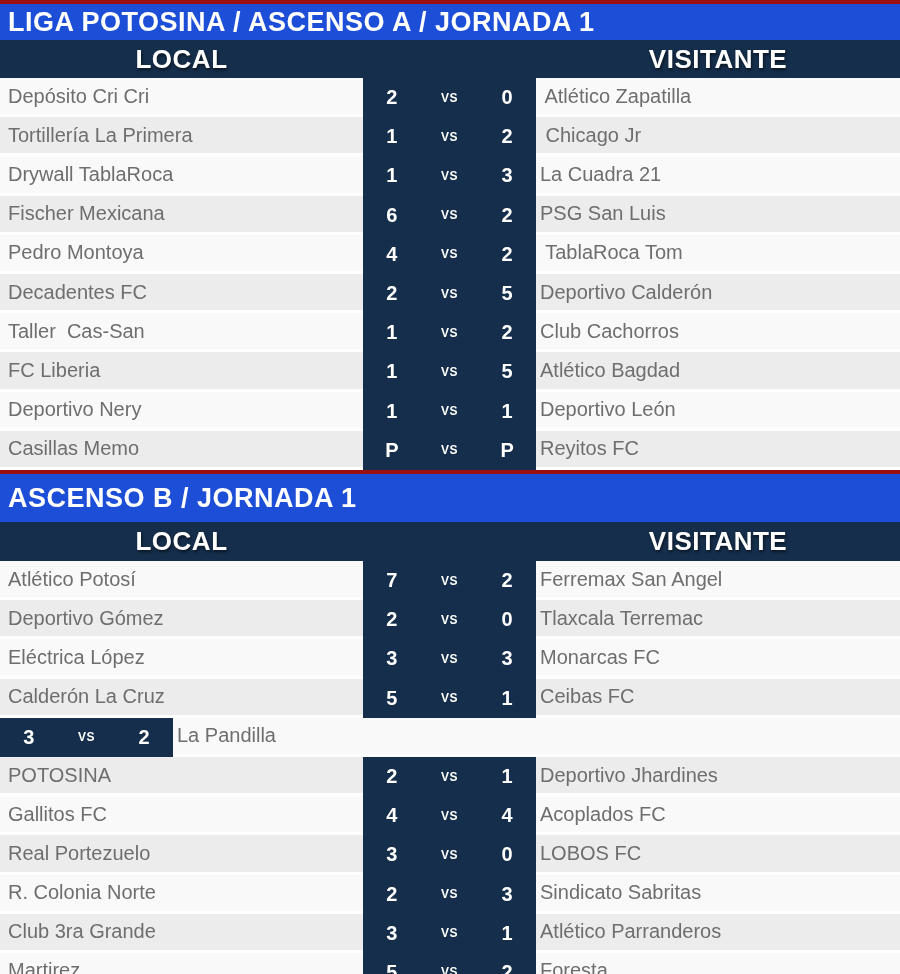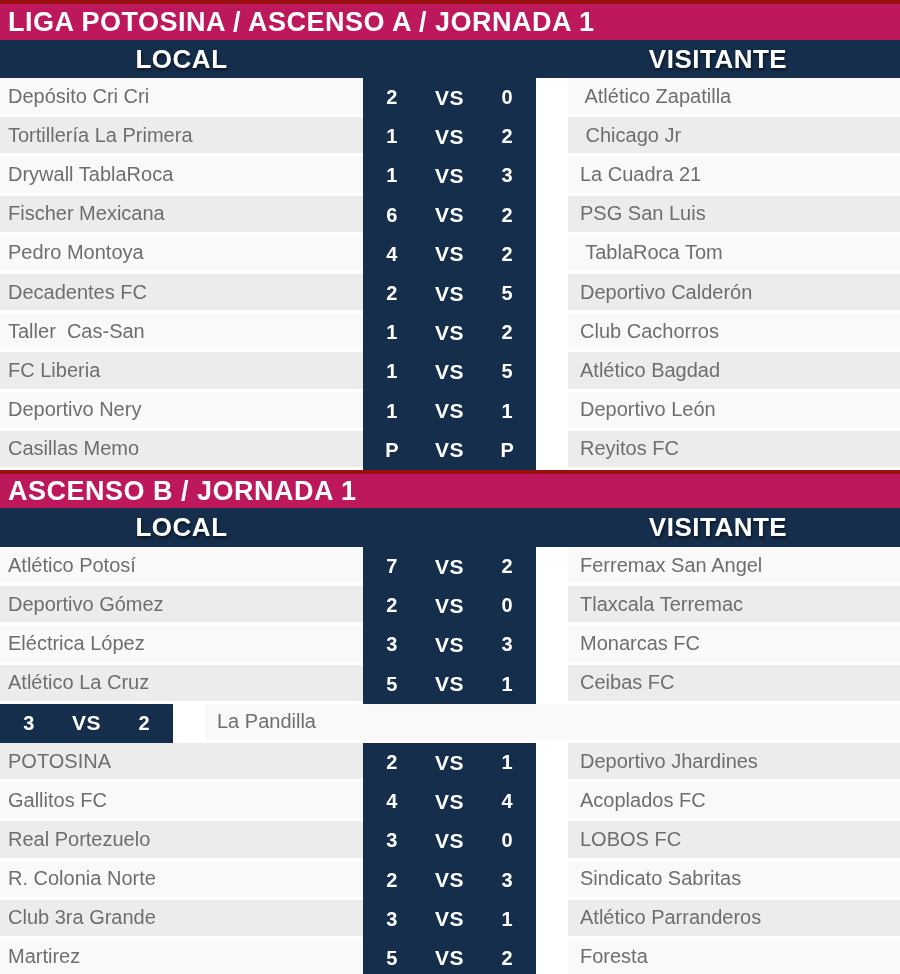--- a/index.html
+++ b/index.html
@@ -12,25 +12,25 @@
     background: #ffffff;
     font-family: "Liberation Sans", sans-serif;
   }
   .dark-strip {
     height: 4px;
     background: #9a0f10;
   }
   .title-bar {
     display: flex;
     align-items: center;
-    background: #be185d;
+    background: #1d4ed8;
     padding-left: 8px;
   }
   .title-bar.first { height: 36px; }
-  .title-bar.second { height: 34px; padding-left: 8px; }
+  .title-bar.second { height: 48px; padding-left: 8px; }
   .title-text {
     color: #ffffff;
     font-size: 27px;
     font-weight: bold;
     letter-spacing: 0.5px;
     white-space: pre;
   }
   .col-header {
     display: flex;
     background: #152e4b;
@@ -67,32 +67,32 @@
   .cell.name {
     display: flex;
     align-items: center;
     color: #6e6e6e;
     font-size: 20px;
     white-space: pre;
     border-bottom: 3px solid #ffffff;
     overflow: hidden;
   }
   .cell.local { width: 363px; padding-left: 8px; }
-  .cell.visitor { flex: 1; padding-left: 12px; margin-left: 32px; }
+  .cell.visitor { flex: 1; padding-left: 4px; }
   .row:nth-child(odd) .cell.name { background: #f9f9f9; }
   .row:nth-child(even) .cell.name { background: #ececec; }
   .cell.scorebox {
     width: 173px;
     background: #152e4b;
     display: flex;
     align-items: center;
   }
   .cell.scorebox span { flex: 1; text-align: center; color: #ffffff; font-weight: bold; }
   .cell.scorebox .score { font-size: 20px; }
-  .cell.scorebox .vs { font-size: 21px; letter-spacing: 0.5px; }
+  .cell.scorebox .vs { font-size: 12px; letter-spacing: 0.5px; }
 </style>
 </head>
 <body>
 
 <div class="page">
 
   <div class="dark-strip"></div>
   <div class="title-bar first">
     <div class="title-text">LIGA POTOSINA / ASCENSO A / JORNADA 1</div>
   </div>
@@ -248,21 +248,21 @@
         <div class="cell name local">Eléctrica López</div>
         <div class="cell scorebox">
           <span class="score">3</span>
           <span class="vs">VS</span>
           <span class="score">3</span>
         </div>
         <div class="cell name visitor">Monarcas FC</div>
       </div>
 
       <div class="row">
-        <div class="cell name local">Atlético La Cruz</div>
+        <div class="cell name local">Calderón La Cruz</div>
         <div class="cell scorebox">
           <span class="score">5</span>
           <span class="vs">VS</span>
           <span class="score">1</span>
         </div>
         <div class="cell name visitor">Ceibas FC</div>
       </div>
 
       <div class="row">
         <div class="cell scorebox">

